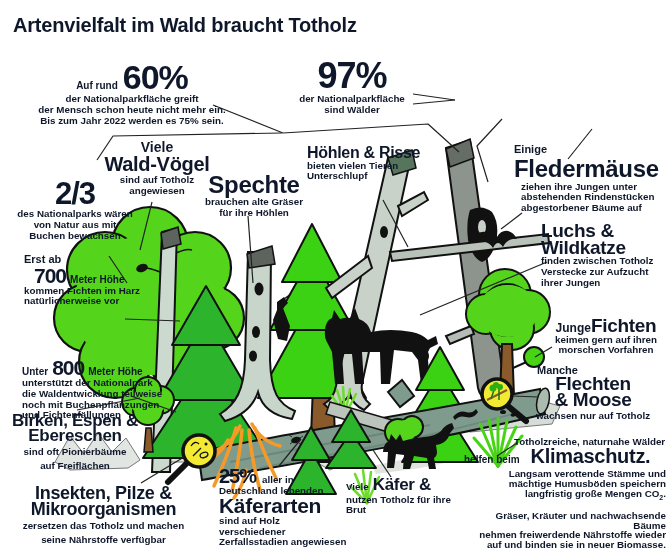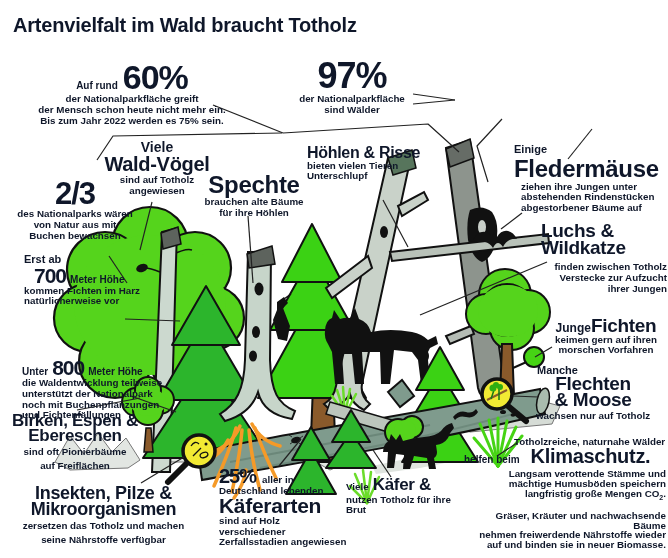--- a/index.html
+++ b/index.html
@@ -34,21 +34,21 @@
   #spechte .btitle{font-size:24px;line-height:24px;}
   #hoehlen{left:307px;top:144px;width:116px;}
   #hoehlen .btitle{font-size:16px;line-height:17px;}
   #hoehlen .sm{line-height:10.4px;}
   #fleder{left:514px;top:143px;width:152px;}
   #fleder .pre{font-size:11px;line-height:12px;}
   #fleder .btitle{font-size:24px;line-height:27px;}
   #fleder .sm{padding-left:7px;line-height:10.4px;}
   #luchs{left:541px;top:222px;width:126px;}
   #luchs .btitle{font-size:19px;line-height:17px;}
-  #luchs .body{margin-top:6px;text-align:right;line-height:10px;}
+  #luchs .body{text-align:left;line-height:10px;}
   #erst700{left:24px;top:253px;width:135px;}
   #erst700 .pre{font-size:11px;line-height:12px;}
   #erst700 .row{padding-left:10px;}
   #erst700 .bignum{font-size:21px;line-height:21px;margin-right:4px;}
   #erst700 .rest{font-size:10px;font-weight:800;}
   #erst700 .sm{line-height:10.4px;}
   #unter800{left:22px;top:322px;width:152px;}
   #unter800 .pre,#unter800 .rest{font-size:10px;font-weight:800;margin-top:44px;}
   #unter800 .bignum{font-size:21px;line-height:20px;margin:0 4px;}
   #fichten{left:549px;top:316px;width:114px;}
@@ -338,21 +338,21 @@
 
 <div class="tb ctr" id="zweidrittel">
   <div class="bignum">2/3</div>
   <div class="sm">des Nationalparks wären</div>
   <div class="sm">von Natur aus mit</div>
   <div class="sm">Buchen bewachsen</div>
 </div>
 
 <div class="tb ctr" id="spechte">
   <div class="btitle">Spechte</div>
-  <div class="sm">brauchen alte Bäume</div>
+  <div class="sm">brauchen alte Gräser</div>
   <div class="sm">für ihre Höhlen</div>
 </div>
 
 <div class="tb" id="hoehlen">
   <div class="btitle">Höhlen &amp; Risse</div>
   <div class="sm">bieten vielen Tieren</div>
   <div class="sm">Unterschlupf</div>
 </div>
 
 <div class="tb" id="fleder">
@@ -382,22 +382,22 @@
   <div class="sm">kommen Fichten im Harz</div>
   <div class="sm">natürlicherweise vor</div>
 </div>
 
 <div class="tb" id="unter800">
   <div class="row">
         <span class="pre">Unter</span>
         <span class="bignum">800</span>
         <span class="rest">Meter Höhe</span>
       </div>
+  <div class="sm">unterstützt der Nationalpark</div>
   <div class="sm">die Waldentwicklung teilweise</div>
-  <div class="sm">unterstützt der Nationalpark</div>
   <div class="sm">noch mit Buchenpflanzungen</div>
   <div class="sm">und Fichtenfällungen</div>
 </div>
 
 <div class="tb ctr" id="fichten">
   <div class="row c">
         <span class="pre">Junge</span>
         <span class="btitle">Fichten</span>
       </div>
   <div class="sm">keimen gern auf ihren</div>

